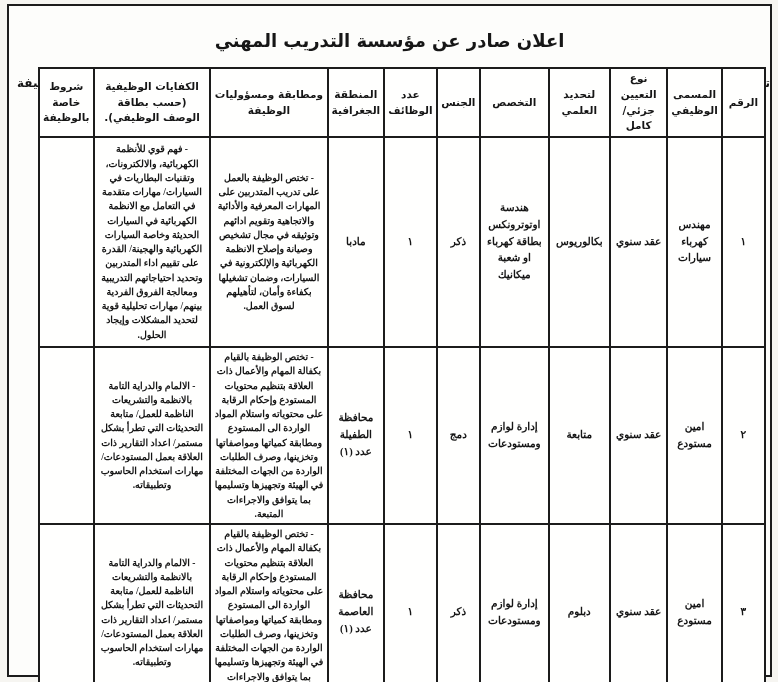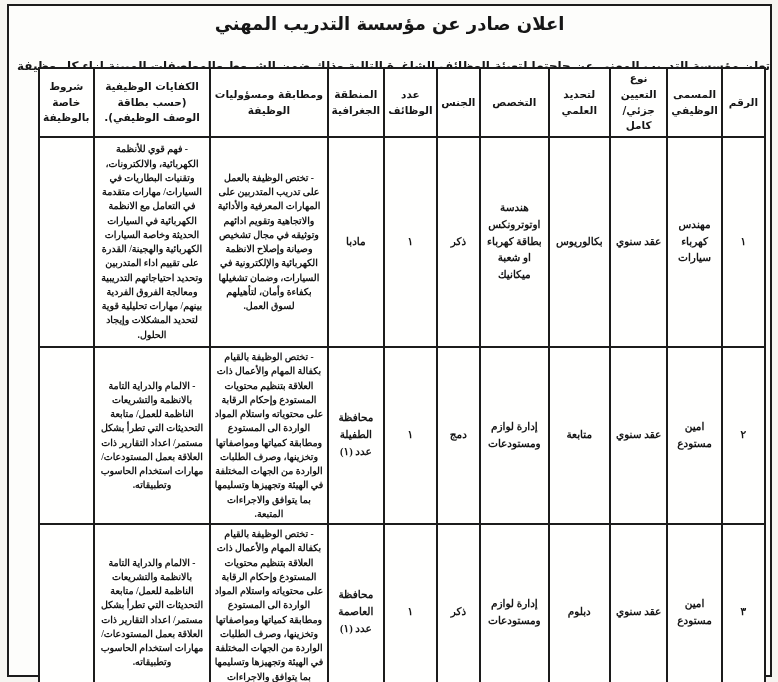--- a/index.html
+++ b/index.html
@@ -10,21 +10,21 @@
     color: #161616;
     overflow: hidden;
   }
   .ad-frame {
     position: absolute;
     left: 7px; top: 4px;
     width: 765px; height: 673px;
     border: 2px solid #1c1c1c;
     background: #fdfdfb;
   }
-  .ad-header { padding-top: 6px; }
+  .ad-header { padding-top: 23px; }
   .ad-title {
     text-align: center;
     font-weight: bold;
     font-size: 18px;
     line-height: 1.3;
   }
   .ad-subtitle {
     font-weight: bold;
     font-size: 12px;
     margin-top: 24px;

